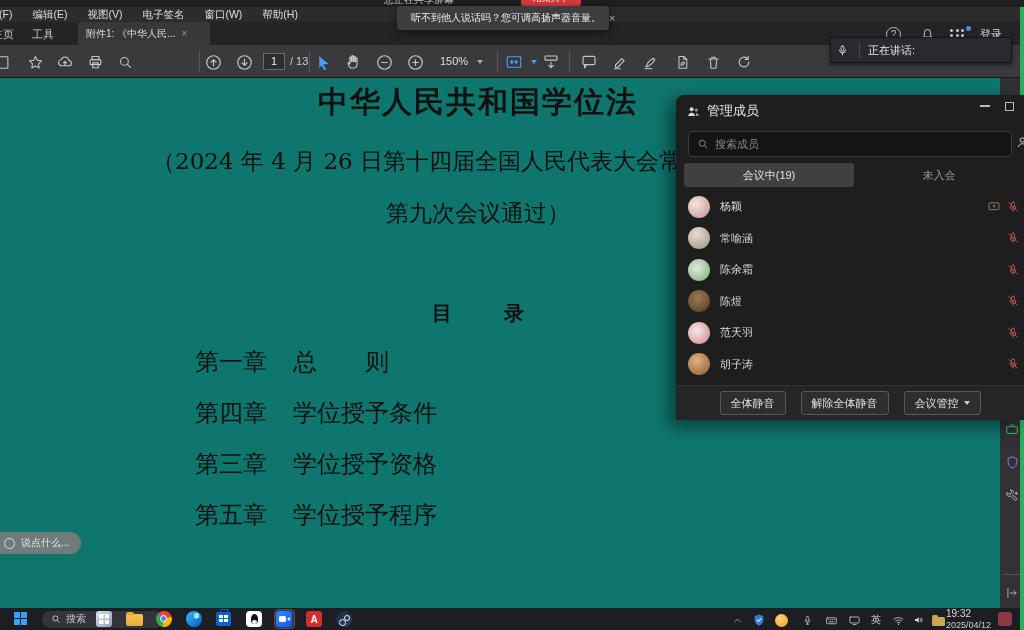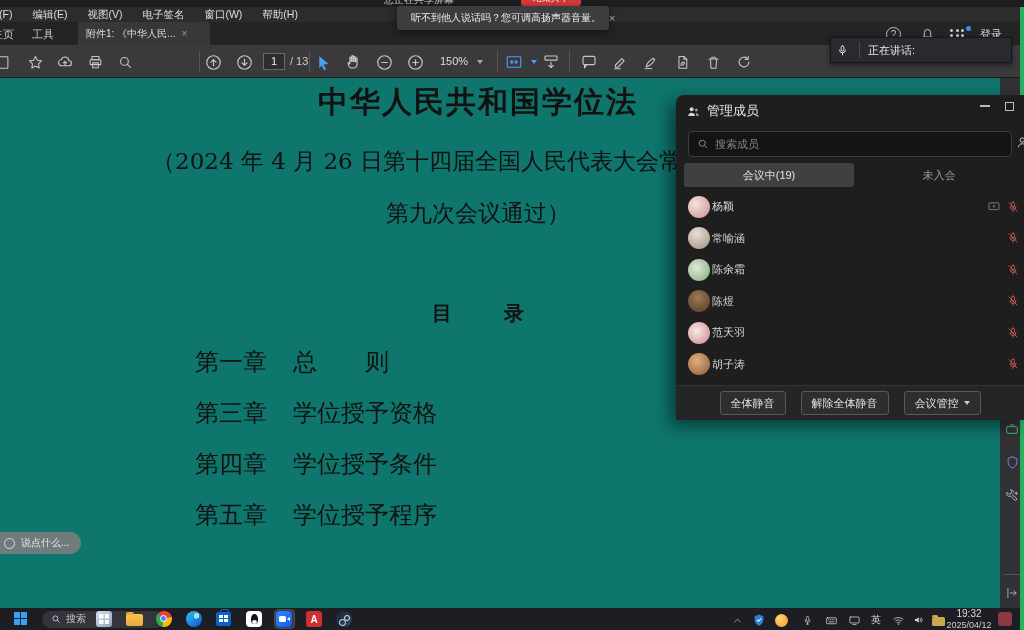--- a/index.html
+++ b/index.html
@@ -93,40 +93,40 @@
   #mp-search input{flex:1;background:transparent;border:none;outline:none;color:#ccc;font-size:11px}
   #mp-search input::placeholder{color:#87878a}
   #mp-addperson{position:absolute;left:340px;top:40px}
   #mp-tabs{position:absolute;left:8px;top:68px;width:340px;height:24px;display:flex}
   .mp-tab{flex:1;display:flex;align-items:center;justify-content:center;font-size:11px}
   #mp-tab-active{background:#404043;border-radius:3px;color:#e4e4e4}
   #mp-tab-inactive{color:#98989b}
   #mp-list{position:absolute;left:0;top:96px;width:348px;height:194px;overflow:hidden}
   .mp-row{position:relative;height:31.5px;display:flex;align-items:center;padding-left:12px}
   .mp-row .avatar{width:22px;height:22px;border-radius:50%;flex:none}
-  .mp-row .name{font-size:11px;color:#d8d8d8;margin-left:2px}
+  .mp-row .name{font-size:11px;color:#d8d8d8;margin-left:10px}
   .mp-row .icons{position:absolute;right:4px;display:flex;gap:5px;align-items:center}
   .mic-muted svg{stroke:#e06060;fill:none;stroke-width:1.4;stroke-linecap:round}
   .share-ic svg{stroke:#b08a6a;fill:none;stroke-width:1.4}
   #mp-footer{position:absolute;left:0;top:290px;width:348px;height:35px;background:#252528;border-top:1px solid #343437;display:flex;align-items:center;justify-content:center;gap:15px}
   .mp-btn{height:24px;padding:0 10px;background:#2e2e31;border:1px solid #59595d;border-radius:3px;color:#e2e2e2;font-size:11px;display:flex;align-items:center;gap:5px}
 
   
   #taskbar{position:absolute;left:0;top:608px;width:1024px;height:22px;background:#1d1d24;z-index:20}
   #win-ico{position:absolute;left:14px;top:4px;width:13px;height:13px;display:grid;grid-template-columns:6px 6px;grid-gap:1px}
   #win-ico i{background:#3aa0f3}
   #tb-search{position:absolute;left:42px;top:2.5px;width:122px;height:17px;background:#34343c;border-radius:9px;display:flex;align-items:center;padding:0 9px;gap:5px}
   #tb-search .t{font-size:10px;color:#c8c8c8}
   .app-ico{position:absolute;top:3px;width:17px;height:17px}
   .app-slot{position:absolute;top:1px;width:21px;height:20px;border-radius:4px}
   #slot-meeting{background:#3a3a44;border:1px solid #4c4c55}
   .tray-ico{position:absolute;top:5px;width:14px;height:14px;display:flex;align-items:center;justify-content:center}
   .tray-ico svg{stroke:#d9d9d9;fill:none;stroke-width:1.4;stroke-linecap:round;stroke-linejoin:round}
   #tray-lang{font-size:10px;color:#ddd}
-  #tb-clock{position:absolute;left:946px;top:1px;width:46px;height:21px;overflow:hidden;text-align:center;color:#ddd;line-height:10.5px}
+  #tb-clock{position:absolute;left:946px;top:1px;width:46px;height:21px;overflow:hidden;text-align:left;color:#ddd;line-height:10.5px}
   #tb-clock .time{font-size:10px}
   #tb-clock .date{font-size:9px;color:#ccc}
   #tb-notif{position:absolute;left:998px;top:4px;width:14px;height:14px;border-radius:3px;background:#8c3a42}
 
   
   .folder-shape{width:17px;height:12px;margin-top:3px;background:linear-gradient(#f6c64a,#e8a93c);border-radius:2px;position:relative}
   .folder-shape::before{content:"";position:absolute;left:0;top:-2.5px;width:8px;height:3px;background:#e8a93c;border-radius:2px 2px 0 0}
   .chrome-shape{width:16px;height:16px;border-radius:50%;background:conic-gradient(from -45deg,#ea4335 0 33%,#fbbc05 0 66%,#34a853 0 100%);position:relative}
   .chrome-shape::after{content:"";position:absolute;left:4px;top:4px;width:5px;height:5px;background:#4285f4;border:1.6px solid #fff;border-radius:50%}
   .edge-shape{width:16px;height:16px;border-radius:50%;background:radial-gradient(circle at 65% 30%,#9be8d8 0 18%,transparent 19%),linear-gradient(135deg,#35c1f1,#0b56c9)}
@@ -366,25 +366,25 @@
       <span>目</span><span class="gap"></span><span>录</span>
     </div>
     <div id="toc-list">
 
         <div class="toc-row">
           <span class="ch">第一章</span><span>总　　则</span>
         </div>
 
 
         <div class="toc-row">
+          <span class="ch">第四章</span><span>学位授予条件</span>
+        </div>
+
+        <div class="toc-row">
           <span class="ch">第三章</span><span>学位授予资格</span>
-        </div>
-
-        <div class="toc-row">
-          <span class="ch">第四章</span><span>学位授予条件</span>
         </div>
 
         <div class="toc-row">
           <span class="ch">第五章</span><span>学位授予程序</span>
         </div>
       </div>
   </div>
 
   <div id="chat-bubble">
     <span class="smile"></span>

